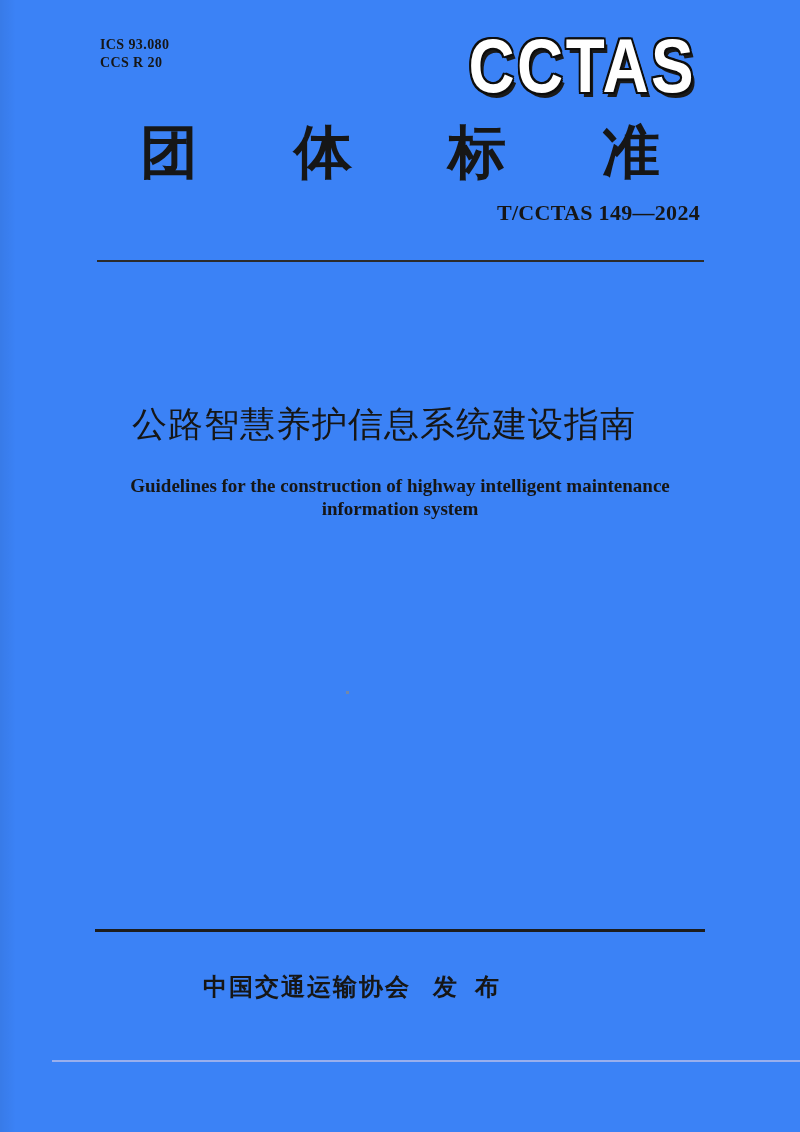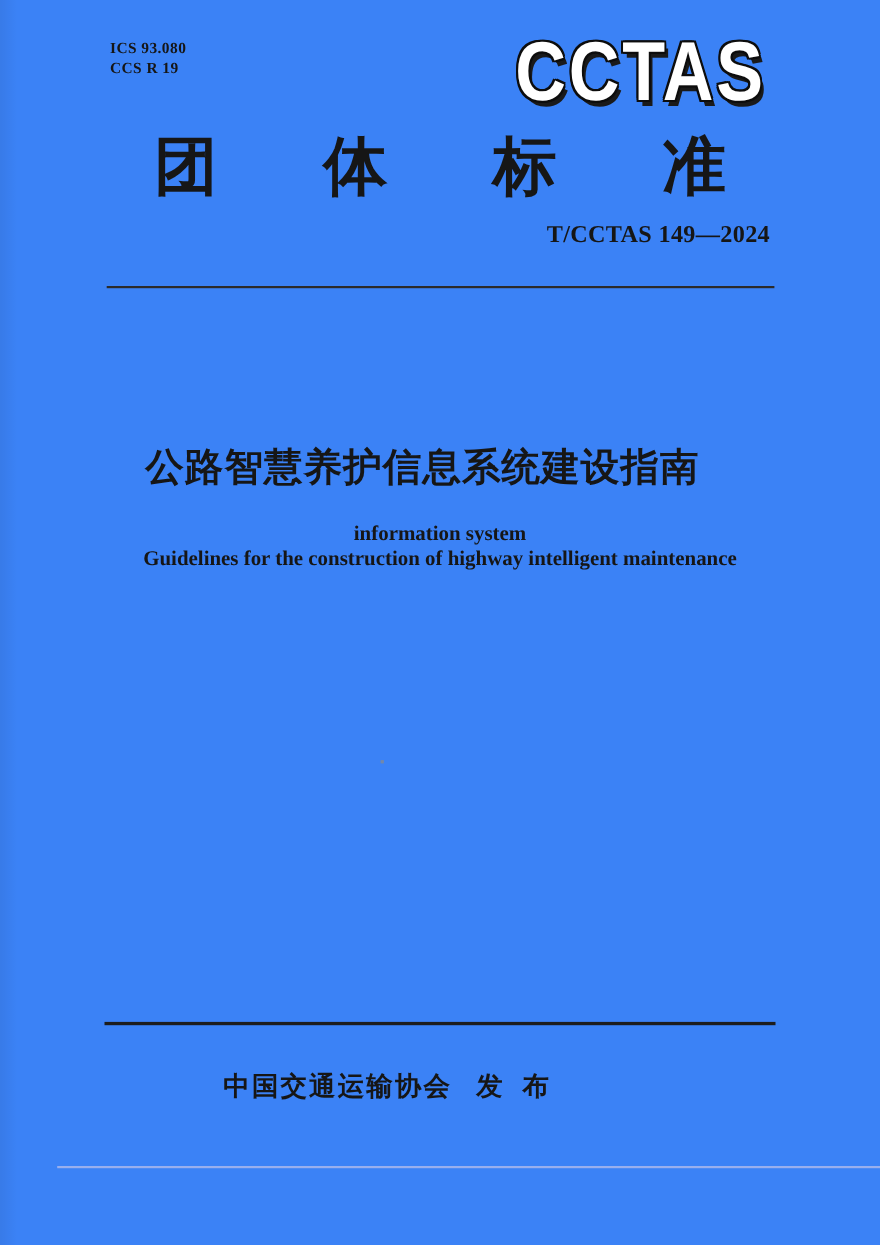--- a/index.html
+++ b/index.html
@@ -88,21 +88,21 @@
     background: #2b2b2b;
   }
 
   .title-zh {
     position: absolute;
     left: 0;
     width: 768px;
     top: 401px;
     text-align: center;
     font-size: 35px;
-    font-weight: bold;
+    font-weight: normal;
     letter-spacing: 1px;
     white-space: nowrap;
   }
 
   .title-en {
     position: absolute;
     left: 0;
     width: 800px;
     top: 474px;
     text-align: center;
@@ -167,41 +167,41 @@
     opacity: 0.65;
   }
 </style>
 </head>
 <body>
 
 <div class="page">
 
   <div class="ics-block">
     <div>ICS 93.080</div>
-    <div>CCS R 19</div>
+    <div>CCS R 20</div>
   </div>
 
   <div class="logo">CCTAS</div>
 
   <div class="std-type">
     <span>团</span>
     <span>体</span>
     <span>标</span>
     <span>准</span>
   </div>
 
   <div class="doc-number">T/CCTAS 149—2024</div>
 
   <div class="rule-top"></div>
 
   <div class="title-zh">公路智慧养护信息系统建设指南</div>
 
   <div class="title-en">
+    <div>Guidelines for the construction of highway intelligent maintenance</div>
     <div>information system</div>
-    <div>Guidelines for the construction of highway intelligent maintenance</div>
   </div>
 
   <div class="scan-speck"></div>
 
 
   <div class="rule-bottom"></div>
 
   <div class="publisher-row">
     <span>中国交通运输协会</span><span class="publisher-action">发 布</span>
   </div>

